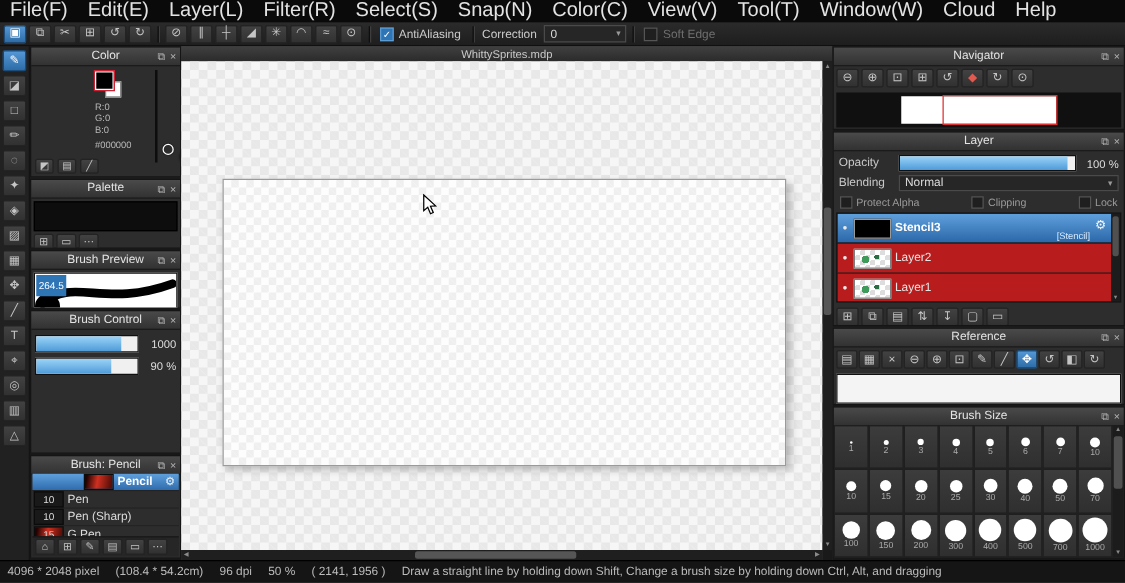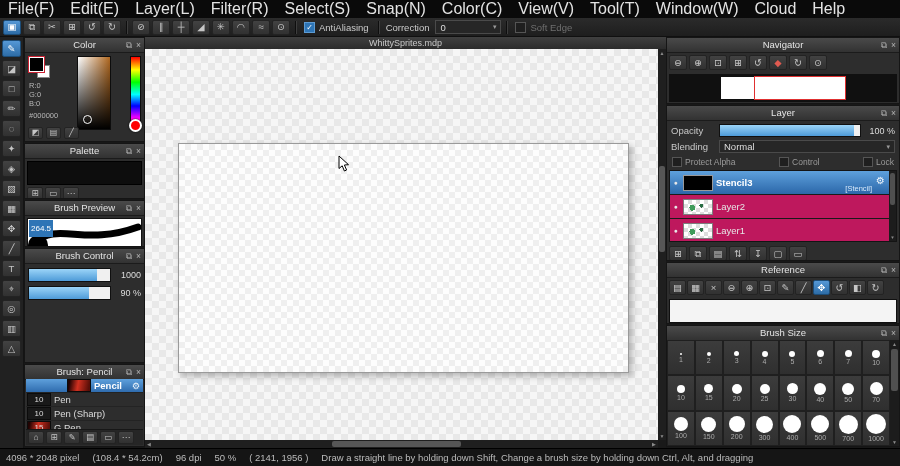--- a/index.html
+++ b/index.html
@@ -38,21 +38,21 @@
   #toolstrip .ibtn{width:19px;height:17px;}
   
   #leftcol{position:absolute;left:24px;top:37px;width:121px;height:411px;display:flex;flex-direction:column;background:#181818;justify-content:space-between;}
   #rightcol{position:absolute;left:666px;top:37px;width:234px;height:411px;display:flex;flex-direction:column;background:#181818;}
   .panel{background:#2d2d2d;border:1px solid #151515;box-sizing:border-box;position:relative;margin-bottom:1px;overflow:hidden;}
   .phead{height:14px;background:linear-gradient(#4a4a4a,#323232);border-bottom:1px solid #1b1b1b;position:relative;}
   .ptitle{position:absolute;left:0;right:0;text-align:center;line-height:14px;font-size:9.5px;color:#e4e4e4;}
   .picons{position:absolute;right:3px;top:0;height:14px;display:flex;align-items:center;gap:4px;color:#b5b5b5;font-size:8.5px;z-index:1;}
   
   .p-color{height:105px;}
-  .color-body{display:flex;gap:19px;padding:3px;height:74px;}
+  .color-body{display:flex;gap:19px;padding:3px;height:74px;margin-left:47px;}
   .swatch-col{width:30px;position:relative;flex:none;}
   .fg-swatch{position:absolute;left:1px;top:1px;width:13px;height:13px;background:#000;border:1px solid #fff;outline:1px solid #c23;z-index:2;}
   .bg-swatch{position:absolute;left:9px;top:9px;width:11px;height:11px;background:#fff;border:1px solid #888;}
   .rgb-text{position:absolute;left:1px;top:25px;font-size:7.5px;line-height:9px;color:#b8b8b8;}
   .hex-text{position:absolute;left:1px;top:55px;font-size:7.5px;color:#b8b8b8;}
   .sv-box{flex:1;height:72px;border:1px solid #0d0d0d;position:relative;
     background:linear-gradient(to bottom,rgba(0,0,0,0),#000),linear-gradient(to right,#fff,#b06820);}
   .sv-marker{position:absolute;left:5px;bottom:5px;width:7px;height:7px;border:1px solid #fff;border-radius:50%;box-shadow:0 0 1px #000;}
   .hue-bar{width:9px;height:72px;flex:none;border:1px solid #0d0d0d;position:relative;
     background:linear-gradient(to bottom,#f00,#ff0 18%,#0f0 35%,#0ff 52%,#00f 68%,#f0f 85%,#f00);}
@@ -125,21 +125,21 @@
   .p-layer{height:156px;}
   .lp-row{display:flex;align-items:center;gap:4px;padding:3px 4px 0;}
   .lp-label{width:44px;flex:none;font-size:9.5px;color:#c9c9c9;}
   .lp-track{flex:1;height:11px;background:#f0f0f0;border:1px solid #101010;position:relative;overflow:hidden;}
   .lp-val{width:30px;flex:none;text-align:right;font-size:9px;color:#ddd;}
   .lp-drop{flex:1;height:13px;}
   .lp-checks{display:flex;justify-content:space-between;align-items:center;padding:4px 5px 1px;}
   .chk{display:flex;align-items:center;gap:3px;font-size:8.5px;color:#9a9a9a;}
   .chk .chkbox{margin:0;width:8px;height:8px;}
   .layer-list{margin:2px;height:70px;background:#242424;border:1px solid #141414;position:relative;overflow:hidden;}
-  .layer-row{height:23px;display:flex;align-items:center;gap:3px;padding-left:2px;background:#be185d;border-bottom:1px solid #1a1a1a;position:relative;}
+  .layer-row{height:23px;display:flex;align-items:center;gap:3px;padding-left:2px;background:#b91c1c;border-bottom:1px solid #1a1a1a;position:relative;}
   .layer-row.selected{background:linear-gradient(#5ea0dc,#2b67a9);}
   .eye{width:8px;font-size:6.5px;color:#e8e8e8;text-align:center;flex:none;}
   .lthumb{width:30px;height:16px;flex:none;border:1px solid #7d7d7d;background:#fff;box-sizing:border-box;}
   .lthumb.black{background:#000;border-color:#999;}
   .lthumb.sprite{background-color:#fff;
     background-image:radial-gradient(circle 3px at 30% 55%,#3f9b5a 99%,transparent),
                      radial-gradient(circle 2px at 62% 40%,#2a6e44 99%,transparent),
                      linear-gradient(45deg,#ddd 25%,transparent 25%,transparent 75%,#ddd 75%),
                      linear-gradient(45deg,#ddd 25%,transparent 25%,transparent 75%,#ddd 75%);
     background-size:100% 100%,100% 100%,8px 8px,8px 8px;background-position:0 0,0 0,0 0,4px 4px;}
@@ -566,21 +566,21 @@
     </div>
     <div class="lp-checks">
 
         <label class="chk">
           <span class="chkbox"></span>
           <span>Protect Alpha</span>
         </label>
 
         <label class="chk">
           <span class="chkbox"></span>
-          <span>Control</span>
+          <span>Clipping</span>
         </label>
 
         <label class="chk">
           <span class="chkbox"></span>
           <span>Lock</span>
         </label>
       </div>
     <div class="layer-list">
       <div style="margin-right:7px;">
 

